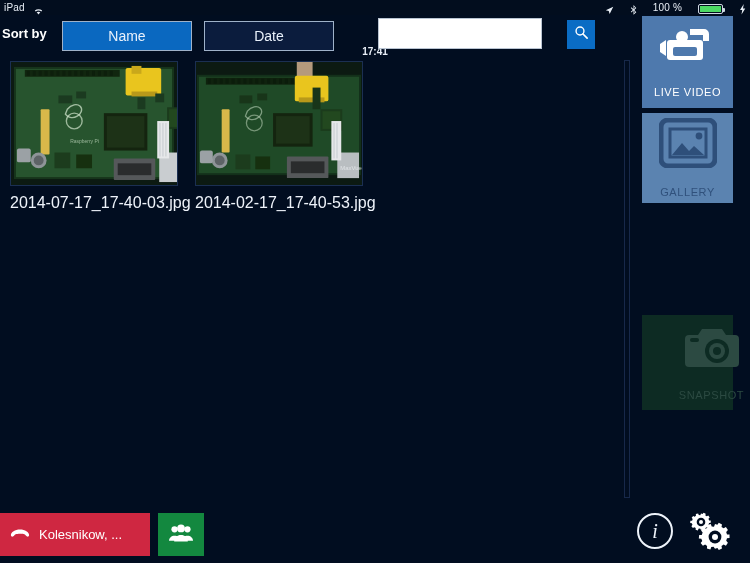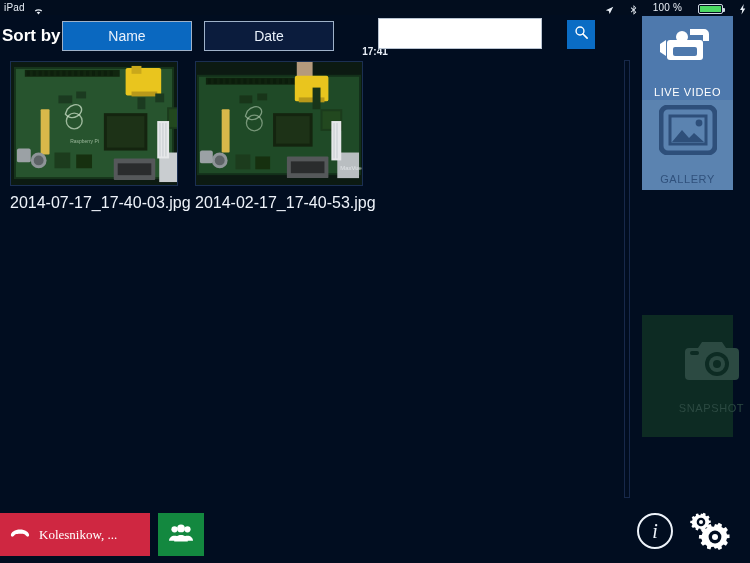--- a/index.html
+++ b/index.html
@@ -46,21 +46,21 @@
   .batt > i { display: block; height: 100%; width: 100%; background: #4cd964; }
   .bolt-ico { display:inline-block; width: 6px; height: 10px; position: relative; top: 1px; margin-left: 1px; }
 
   
   .sortbar {
     position: absolute; left: 0; top: 15px;
     width: 630px; height: 40px;
   }
   .sort-label {
     position: absolute; left: 2px; top: 11px;
-    font-size: 17px; font-weight: bold; color: #ffffff;
+    font-size: 13px; font-weight: bold; color: #ffffff;
   }
   .sort-btn {
     position: absolute; top: 6px;
     height: 30px; line-height: 28px;
     text-align: center;
     font-size: 14px;
     color: #e9f1fb;
     border: 1px solid #9fb2c9;
     cursor: pointer;
     user-select: none;
@@ -134,34 +134,33 @@
   .rail { position: absolute; left: 642px; top: 0; width: 108px; height: 563px; }
   .rail-btn {
     position: absolute; left: 0; width: 91px;
     display: flex; flex-direction: column;
     align-items: center; justify-content: center;
     cursor: pointer; user-select: none;
   }
   .rail-btn .lbl { font-size: 11px; letter-spacing: .6px; margin-top: 14px; }
   .live  { top: 16px;  height: 92px; background: #4e79ad; color: #ffffff; }
   .live .lbl { color: #ffffff; }
-  .gallery { top: 100px; height: 90px; background: #5b83b0; }
+  .gallery { top: 113px; height: 90px; background: #5b83b0; }
   .gallery .lbl { color: #30517c; }
-  .snapshot { top: 315px; height: 122px; background: #0d2b23; padding-left: 48px; }
+  .snapshot { top: 315px; height: 95px; background: #0d2b23; padding-left: 48px; }
   .snapshot .lbl { color: #2c4a42; }
 
   
   .callbar {
     position: absolute; left: 0; top: 513px;
     width: 150px; height: 43px;
     background: #cf2741;
     display: flex; align-items: center;
     padding-left: 10px; gap: 9px;
     cursor: pointer;
-    font-family: Liberation Serif, serif;
   }
   .callbar .nm { font-size: 13px; color: #ffffff; white-space: nowrap; }
   .groupbtn {
     position: absolute; left: 158px; top: 513px;
     width: 46px; height: 43px;
     background: #13883f;
     display: flex; align-items: center; justify-content: center;
     cursor: pointer;
   }
   .info-btn {

